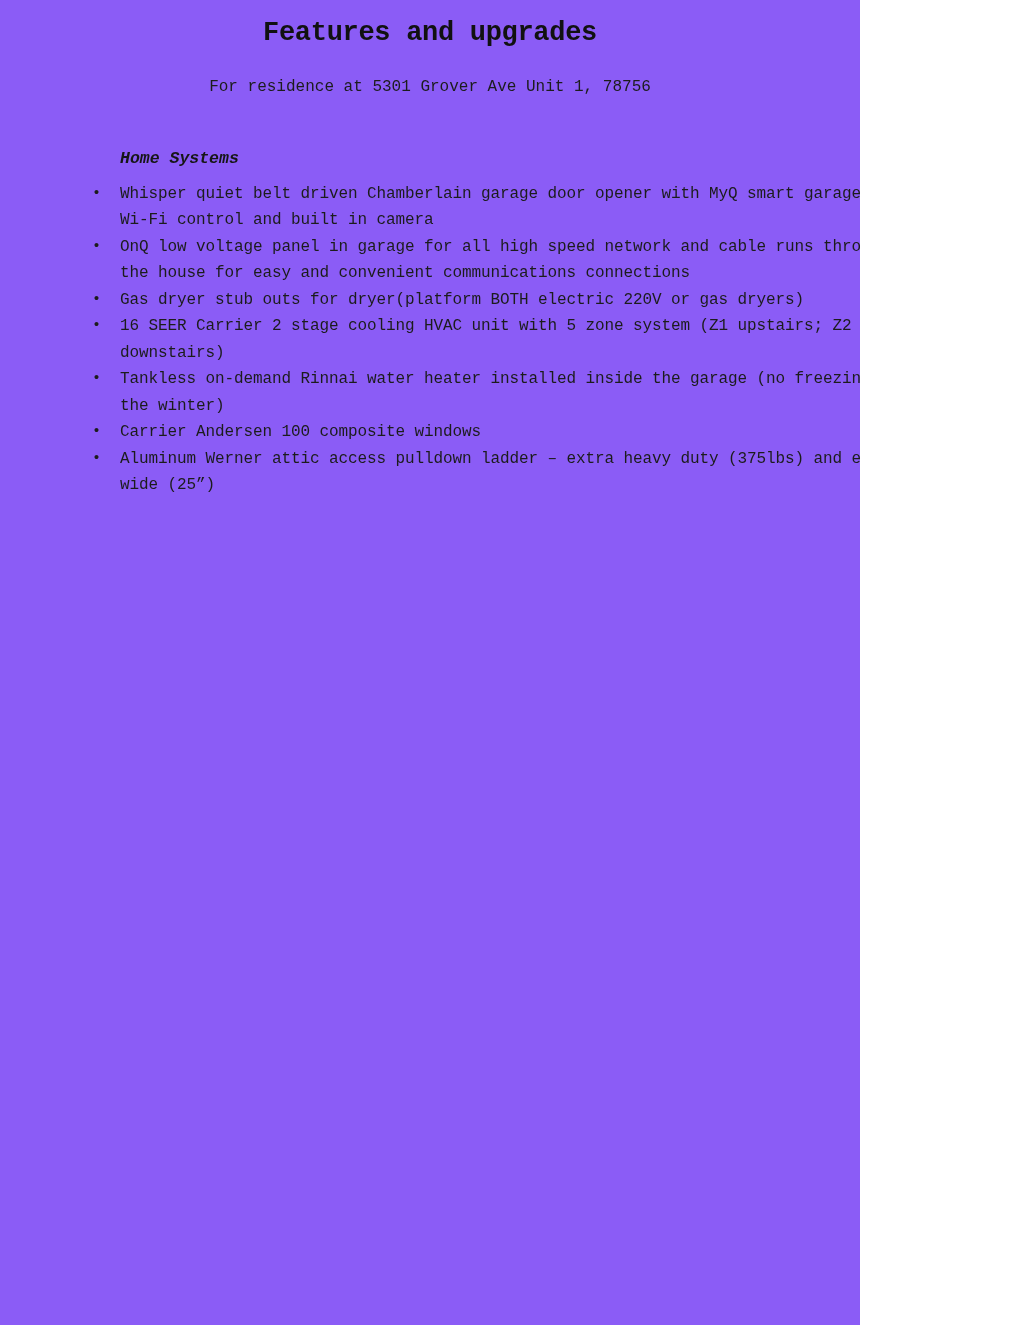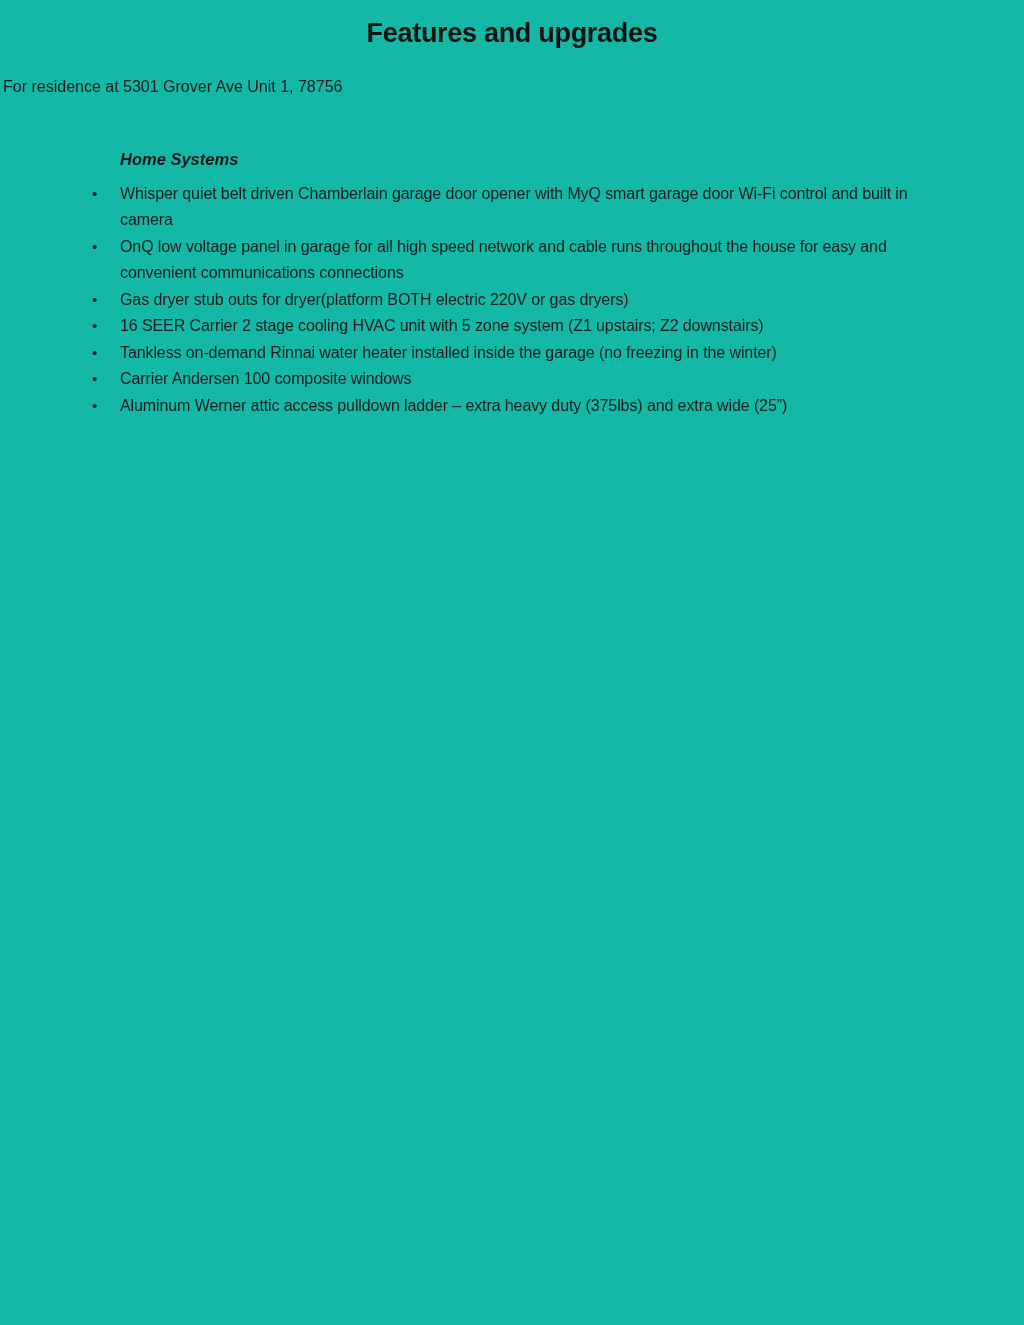--- a/index.html
+++ b/index.html
@@ -2,41 +2,41 @@
 <html><head>
 <meta charset="utf-8">
 <style>
   html, body {
     margin: 0;
     padding: 0;
     background: #ffffff;
   }
   .page {
     position: relative;
-    width: 1024px;
+    width: 860px;
     height: 1325px;
-    background: #14b8a6;
-    font-family: Liberation Sans, sans-serif;
+    background: #8b5cf6;
+    font-family: Liberation Mono, monospace;
     color: #1c1c1c;
     overflow: hidden;
   }
   .doc-title {
     margin: 0;
     padding-top: 17px;
     text-align: center;
     font-size: 27px;
     font-weight: 700;
     color: #111111;
     letter-spacing: -0.3px;
     line-height: 1.25;
   }
   .doc-subtitle {
-    margin: 3px;
+    margin: 12px;
     margin-top: 26px;
-    text-align: left;
+    text-align: center;
     font-size: 16px;
     font-weight: 400;
     color: #1c1c1c;
     line-height: 1.3;
   }
   .content {
     margin-left: 120px;
     margin-top: 48px;
     width: 802px;
   }

